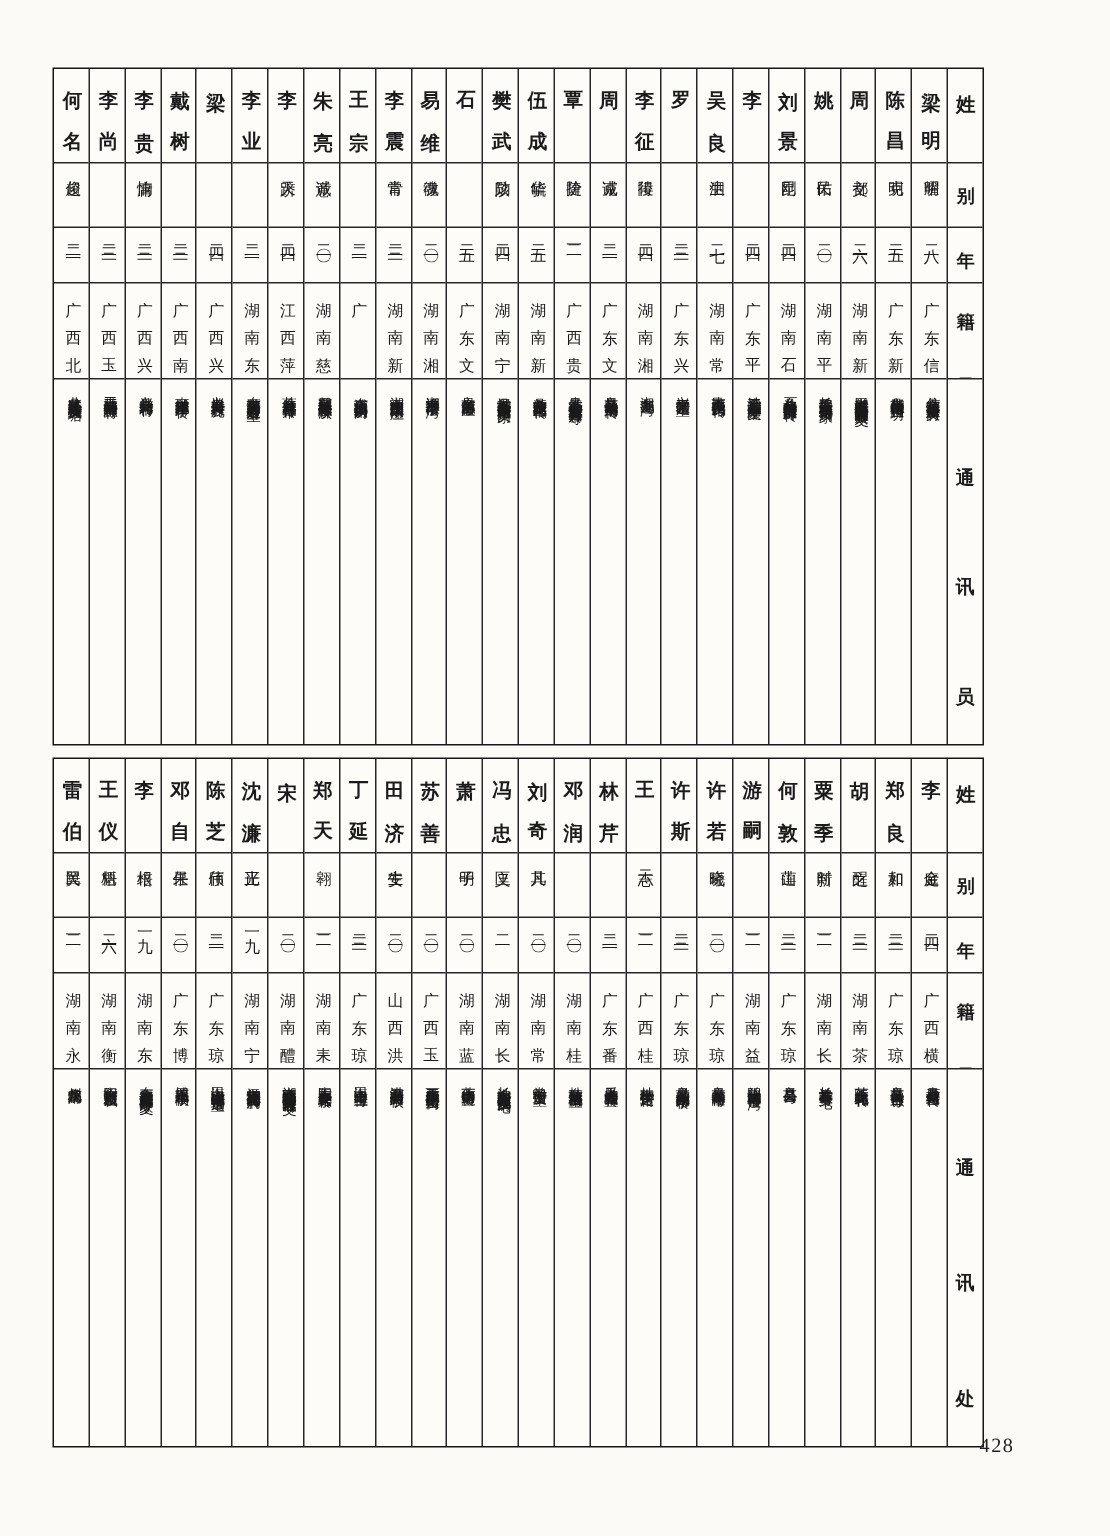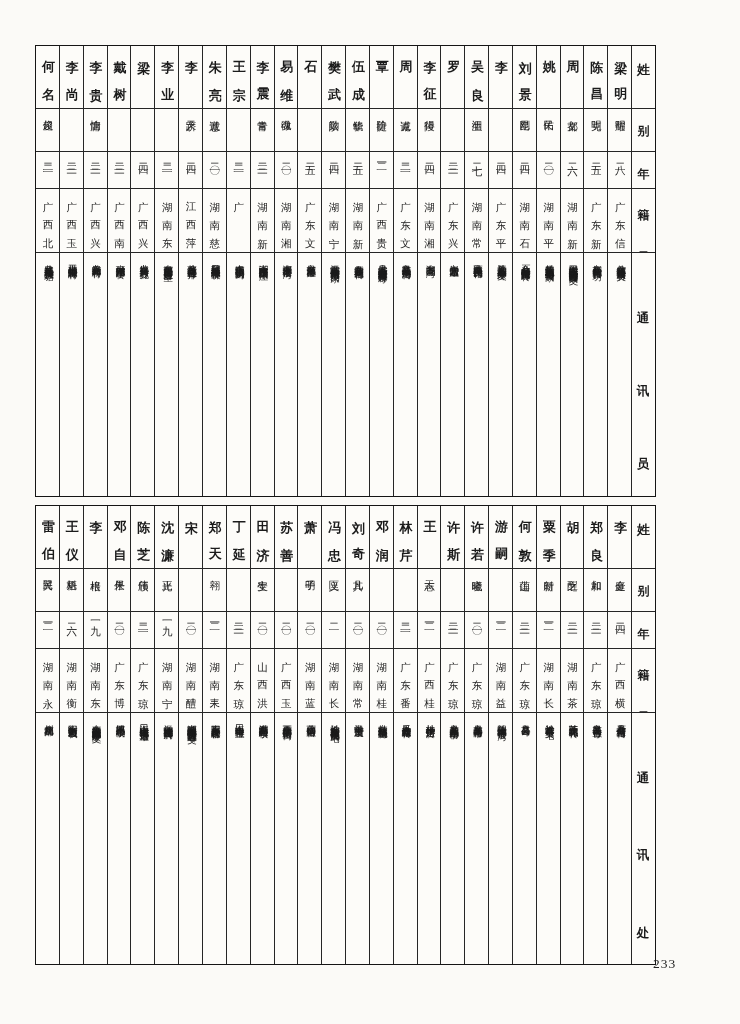--- a/index.html
+++ b/index.html
@@ -427,14 +427,14 @@
   </div>
       <div class="col">
     <div class="cell c-name">雷伯岱</div>
     <div class="cell c-alias">翼民</div>
     <div class="cell c-age">二一</div>
     <div class="cell c-native">湖南永州</div>
     <div class="cell c-contact">永州花桥邮局</div>
   </div>
     </div>
 
-  <div class="page-number">233</div>
+  <div class="page-number">428</div>
 </div>
 
 </body></html>

